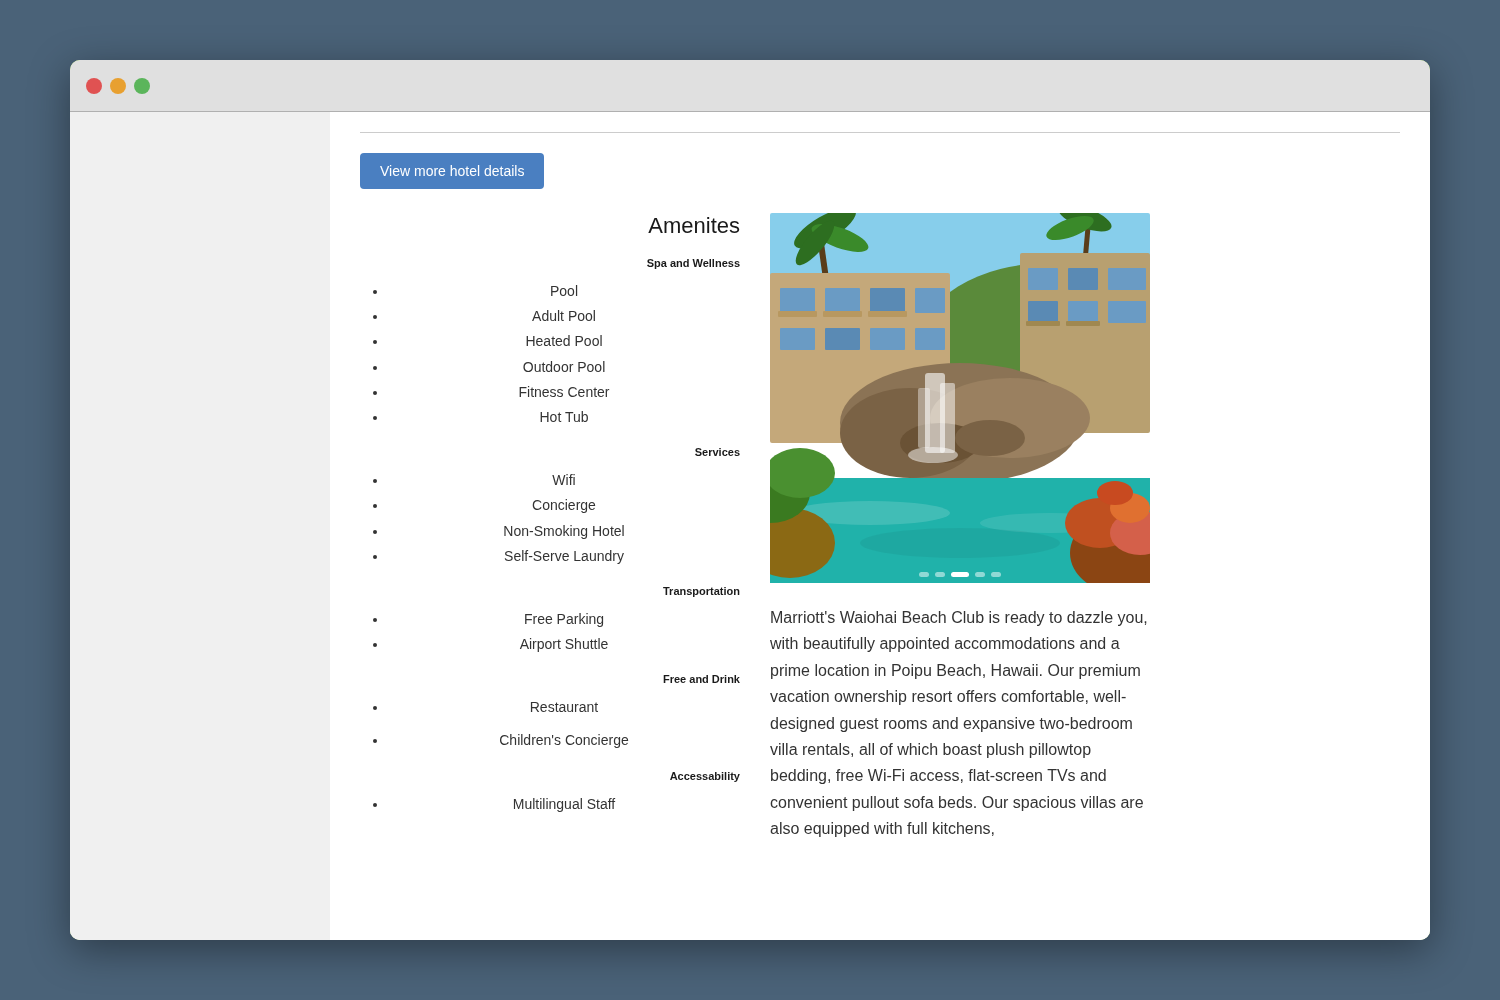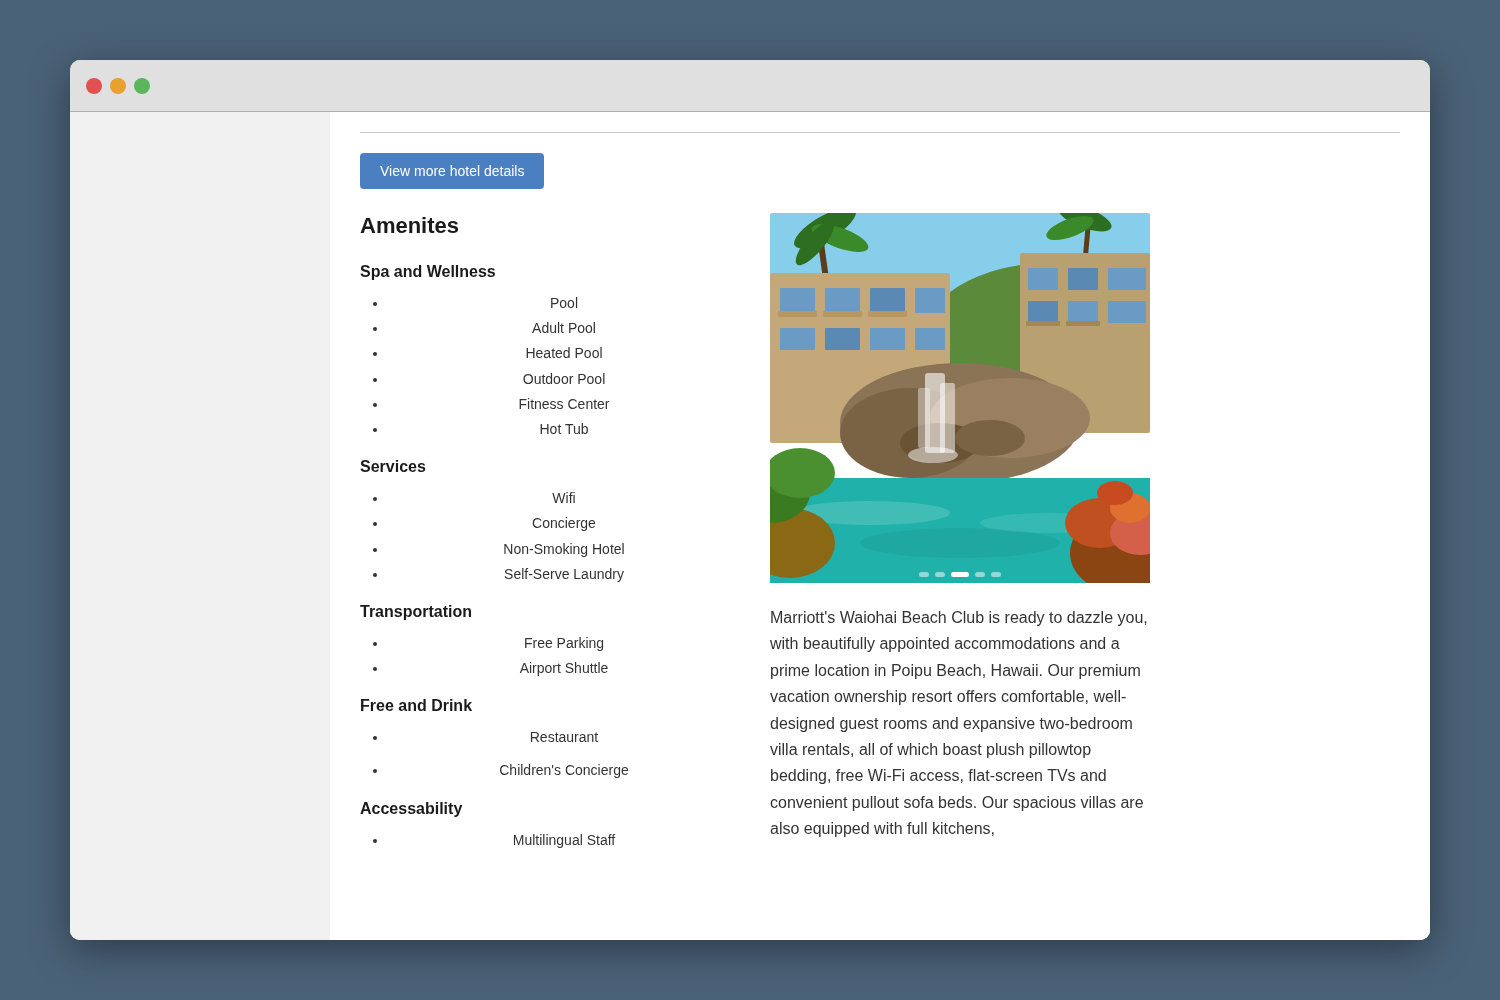--- a/index.html
+++ b/index.html
@@ -92,31 +92,33 @@
       max-width: 380px;
     }
 
     .amenities-right {
       flex: 1;
       max-width: 380px;
     }
 
     .section-title-main {
       font-size: 22px;
-      font-weight: 700;
+      font-weight: 400;
       color: #1a1a1a;
-      margin-bottom: 24px;
+      margin-bottom: 18px;
+      text-align: right;
     }
 
     .category-title {
-      font-size: 16px;
+      font-size: 11px;
       font-weight: 600;
       color: #1a1a1a;
       margin-bottom: 10px;
       margin-top: 16px;
+      text-align: right;
     }
 
     .amenity-list {
       list-style: disc;
       padding-left: 28px;
       margin-bottom: 8px;
       text-align: center;
     }
 
     .amenity-list li {

